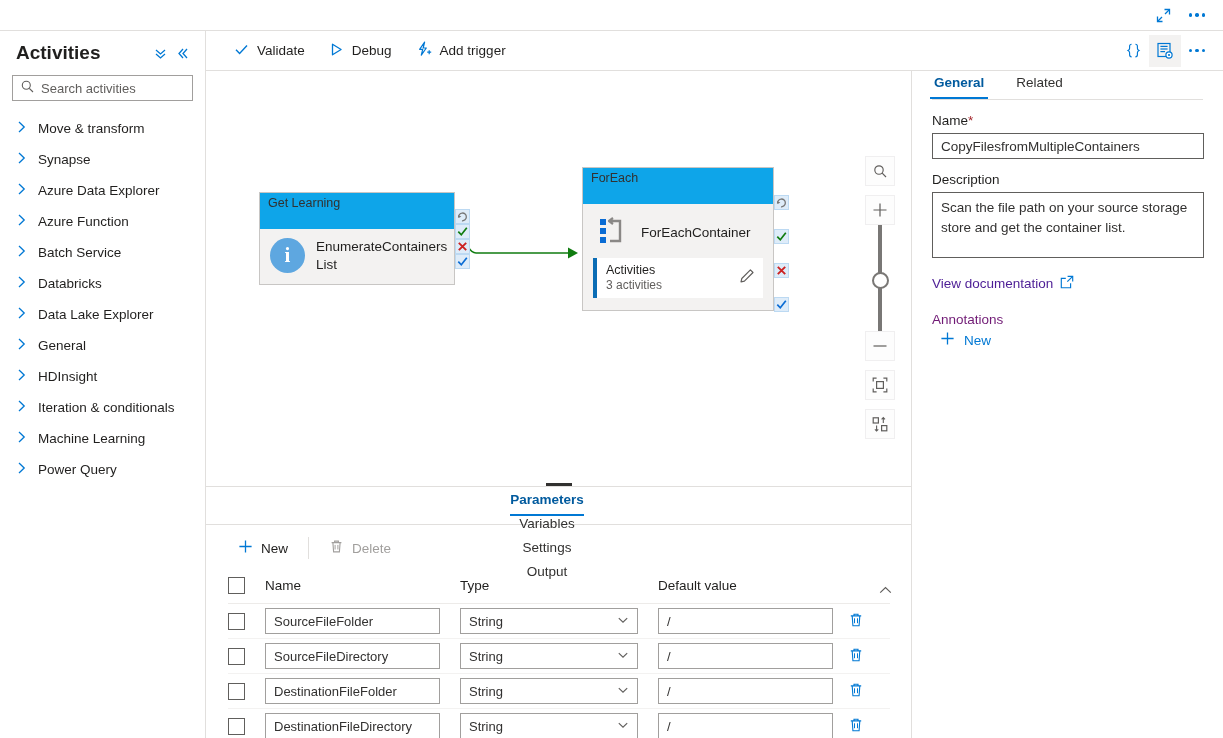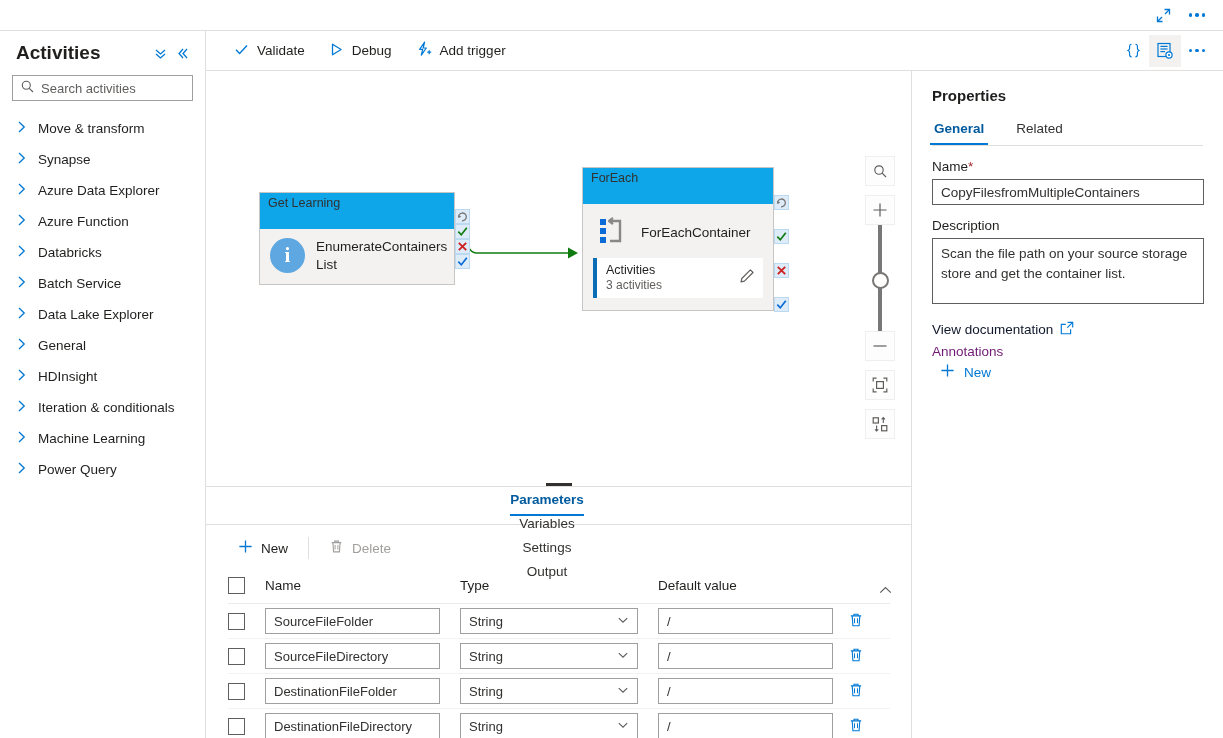--- a/index.html
+++ b/index.html
@@ -196,22 +196,22 @@
   .ptab.sel::after { content:""; position:absolute; left:-2px; right:-2px; bottom:0;
                      height:2px; background:#0078d4; }
   .flabel { font-size:13.5px; color:#201f1e; margin-bottom:5px; }
   .req { color:#a4262c; }
   .ftext { width:272px; height:26px; border:1px solid #605e5c; background:#fff;
            font-family:inherit; font-size:13.5px; color:#323130; padding:0 8px;
            outline:none; margin-bottom:13px; }
   .ftextarea { width:272px; height:66px; border:1px solid #605e5c; background:#fff;
                font-family:inherit; font-size:13.5px; color:#323130; padding:5px 8px;
                outline:none; resize:none; line-height:1.45; margin-bottom:14px; }
-  .doclink { display:inline-flex; align-items:center; gap:7px; color:#0f172a;
-             font-size:13.5px; cursor:pointer; margin-bottom:6px; }
+  .doclink { display:inline-flex; align-items:center; gap:7px; color:#4c1d95;
+             font-size:13.5px; cursor:pointer; margin-bottom:20px; }
   .ann-title { font-size:13.5px; color:#701a75; margin-bottom:0; }
   .ann-new { display:inline-flex; align-items:center; gap:9px; color:#0078d4;
              font-size:13.5px; cursor:pointer; padding:4px 6px 4px 8px; }
 </style>
 </head>
 <body>
 
 <div class="app">
 
   <div class="tabstrip">
@@ -289,28 +289,28 @@
           <svg width="9" height="12" viewBox="0 0 9 12">
               <path d="M2 1l5.2 5L2 11" fill="none" stroke="#0078d4" stroke-width="1.3"></path>
             </svg></span>
         <span class="cat-label">Azure Function</span>
       </div>
       <div class="cat-item">
         <span class="chev">
           <svg width="9" height="12" viewBox="0 0 9 12">
               <path d="M2 1l5.2 5L2 11" fill="none" stroke="#0078d4" stroke-width="1.3"></path>
             </svg></span>
+        <span class="cat-label">Batch Service</span>
+      </div>
+      <div class="cat-item">
+        <span class="chev">
+          <svg width="9" height="12" viewBox="0 0 9 12">
+              <path d="M2 1l5.2 5L2 11" fill="none" stroke="#0078d4" stroke-width="1.3"></path>
+            </svg></span>
         <span class="cat-label">Databricks</span>
-      </div>
-      <div class="cat-item">
-        <span class="chev">
-          <svg width="9" height="12" viewBox="0 0 9 12">
-              <path d="M2 1l5.2 5L2 11" fill="none" stroke="#0078d4" stroke-width="1.3"></path>
-            </svg></span>
-        <span class="cat-label">Batch Service</span>
       </div>
       <div class="cat-item">
         <span class="chev">
           <svg width="9" height="12" viewBox="0 0 9 12">
               <path d="M2 1l5.2 5L2 11" fill="none" stroke="#0078d4" stroke-width="1.3"></path>
             </svg></span>
         <span class="cat-label">Data Lake Explorer</span>
       </div>
       <div class="cat-item">
         <span class="chev">
@@ -696,21 +696,20 @@
                   <path d="M6.5 6.3v4.9M9.5 6.3v4.9" stroke="#0078d4" stroke-width="1"></path>
                 </svg>
               </span>
             </td>
           </tr>
         </tbody>
       </table>
     </div>
 
     <div class="props">
-      <div class="props-title">Properties</div>
       <div class="ptabs">
         <div class="ptab sel">General</div>
         <div class="ptab">Related</div>
       </div>
       <div class="flabel">
         <span>Name</span><span class="req">*</span>
       </div>
       <input class="ftext" type="text" value="CopyFilesfromMultipleContainers" style="">
       <div class="flabel">Description</div>
       <textarea class="ftextarea" style="">Scan the file path on your source storage store and get the container list.</textarea>

